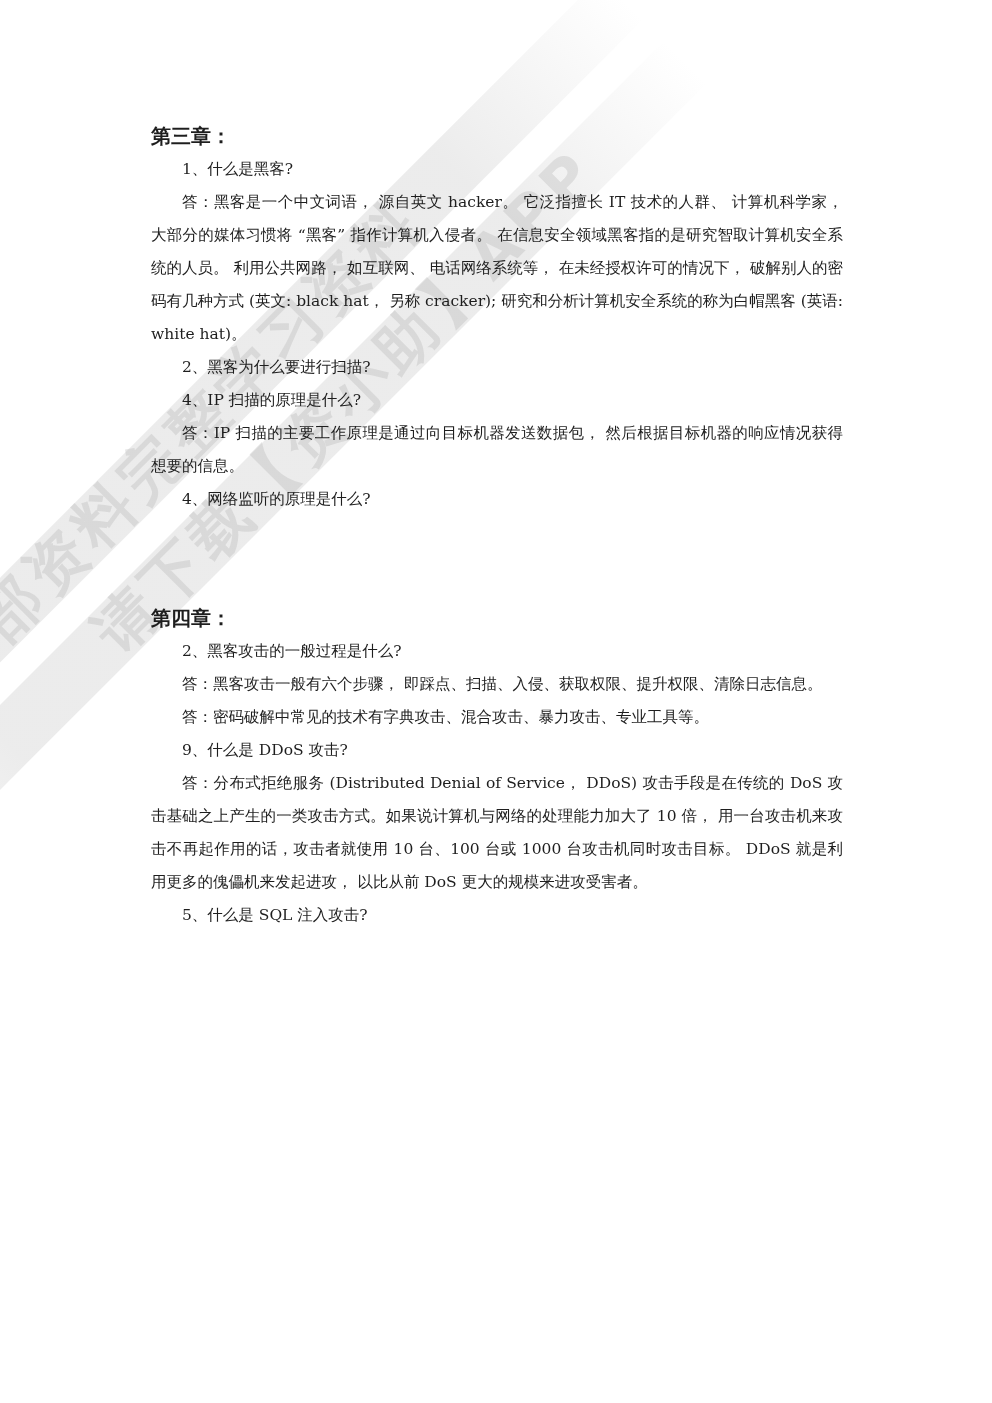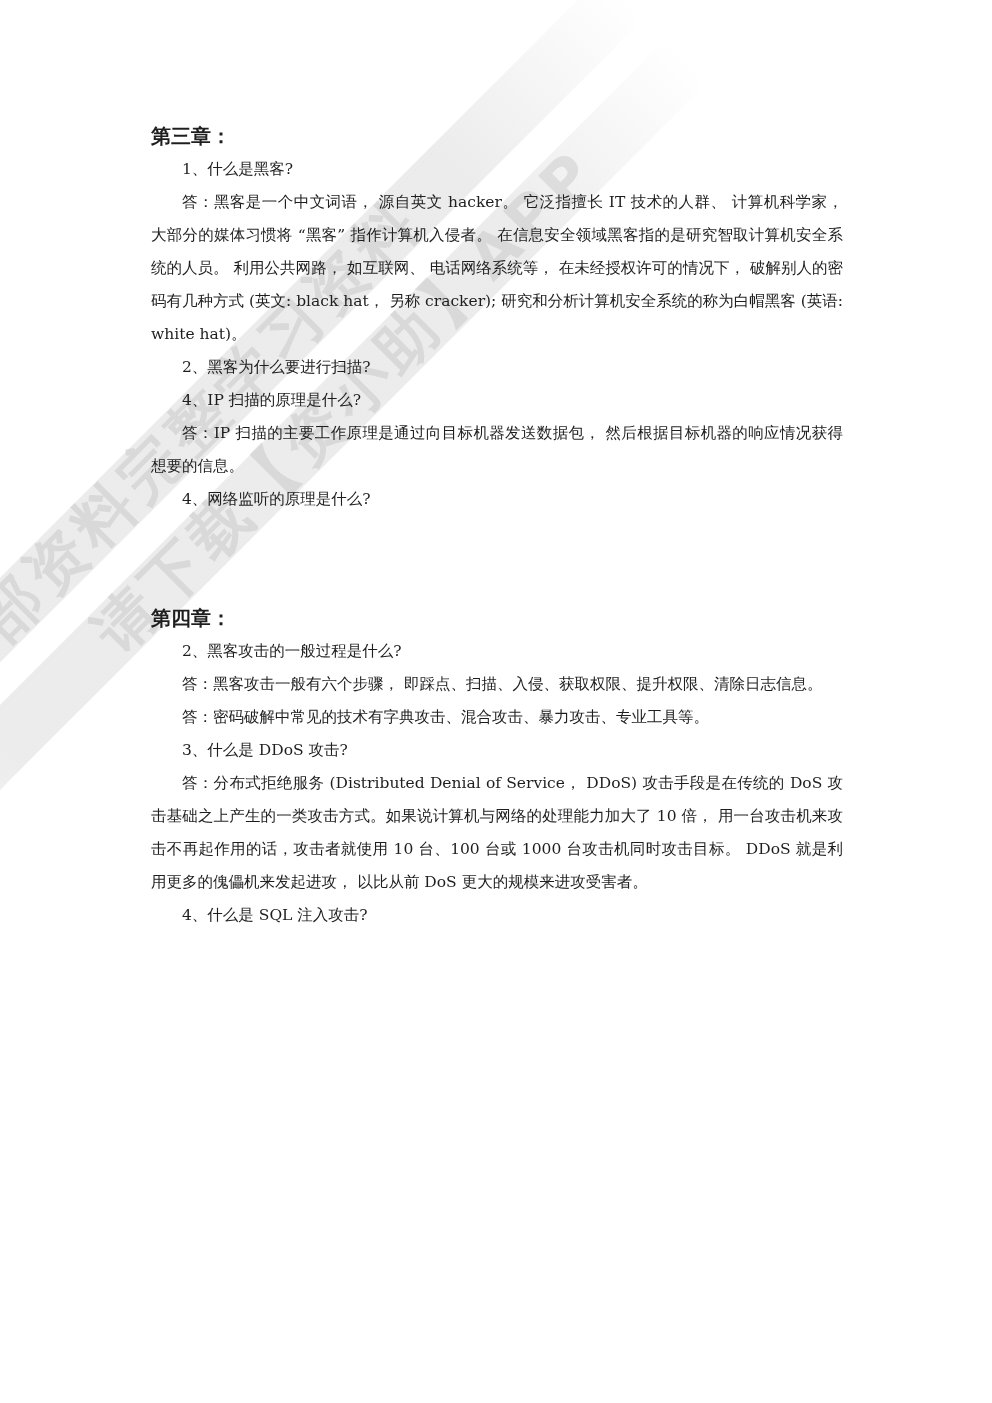--- a/index.html
+++ b/index.html
@@ -48,17 +48,17 @@
     <p class="q">4、网络监听的原理是什么?</p>
   </section>
 
   <div class="gap"></div>
 
   <section>
     <p class="chapter">第四章：</p>
     <p class="q">2、黑客攻击的一般过程是什么?</p>
     <p class="a">答：黑客攻击一般有六个步骤， 即踩点、扫描、入侵、获取权限、提升权限、清除日志信息。</p>
     <p class="a">答：密码破解中常见的技术有字典攻击、混合攻击、暴力攻击、专业工具等。</p>
-    <p class="q">3、什么是 DDoS 攻击?</p>
+    <p class="q">9、什么是 DDoS 攻击?</p>
     <p class="a">答：分布式拒绝服务 (Distributed Denial of Service， DDoS) 攻击手段是在传统的 DoS 攻击基础之上产生的一类攻击方式。如果说计算机与网络的处理能力加大了 10 倍， 用一台攻击机来攻击不再起作用的话，攻击者就使用 10 台、100 台或 1000 台攻击机同时攻击目标。 DDoS 就是利用更多的傀儡机来发起进攻， 以比从前 DoS 更大的规模来进攻受害者。</p>
-    <p class="q">4、什么是 SQL 注入攻击?</p>
+    <p class="q">5、什么是 SQL 注入攻击?</p>
   </section>
 </div>
 
 </body></html>

